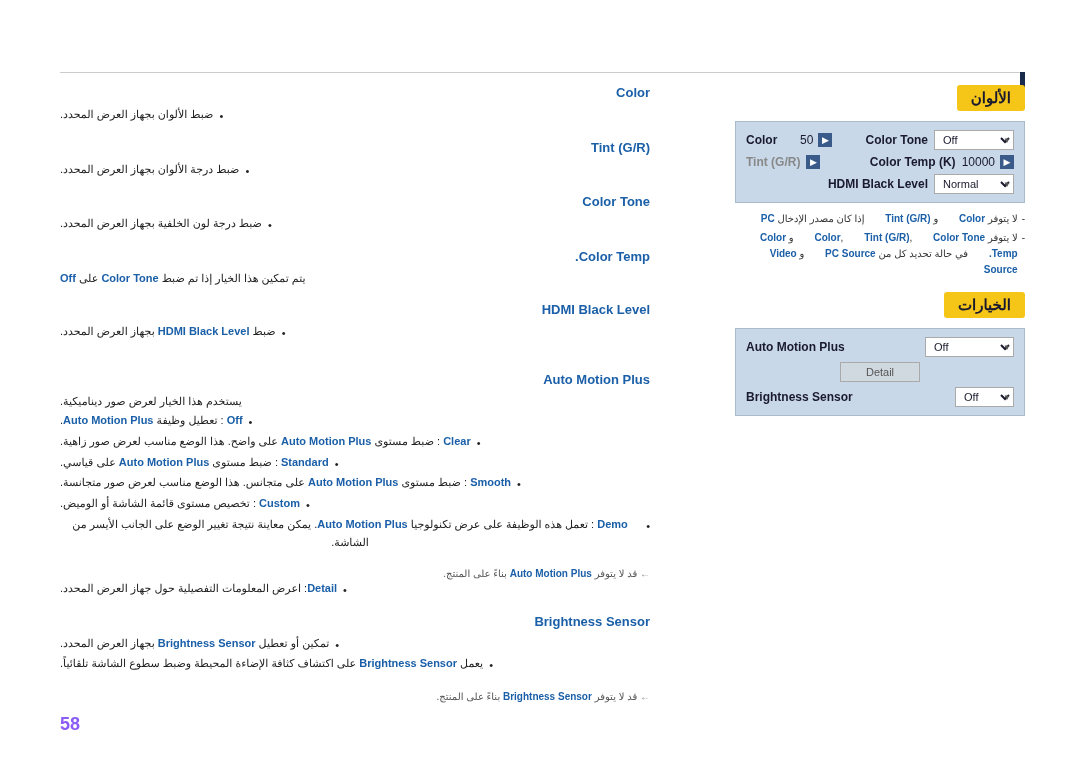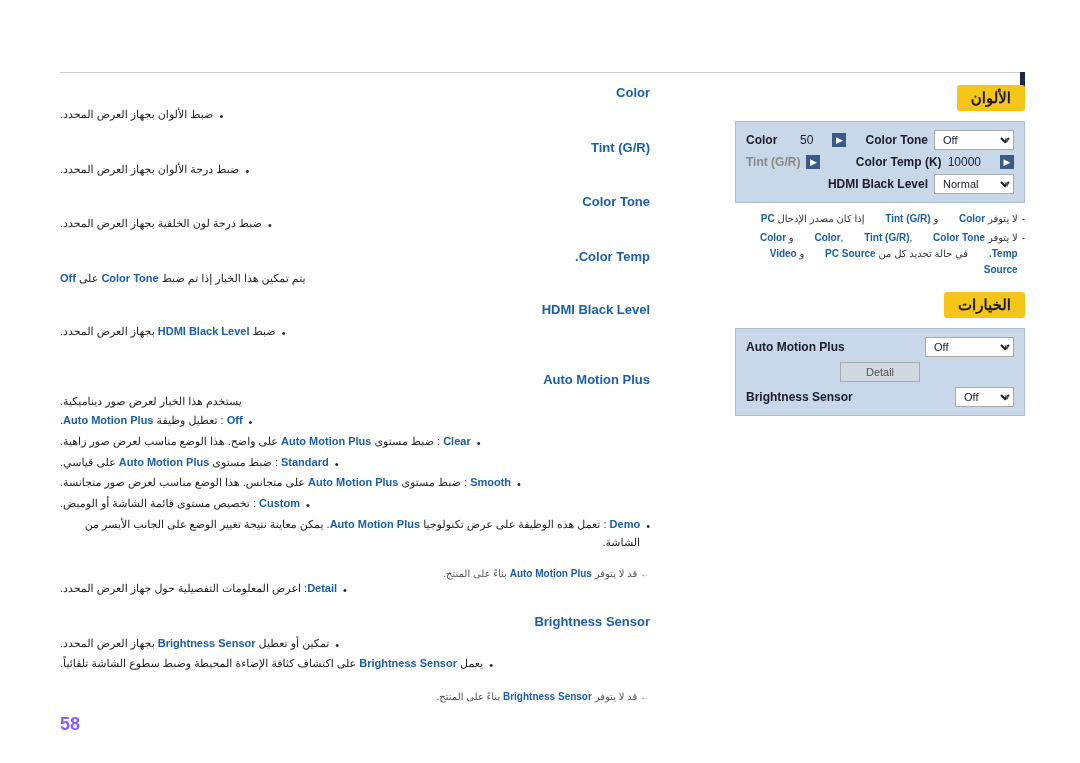--- a/index.html
+++ b/index.html
@@ -244,21 +244,21 @@
       text-align: right;
     }
 
     .bullet-dot {
       color: #222;
       margin-top: 2px;
       flex-shrink: 0;
     }
 
     .bullet-text {
-      text-align: right;
+      text-align: center;
     }
 
     .sub-note {
       font-size: 10px;
       color: #555;
       text-align: right;
       direction: rtl;
       margin-left: 8px;
       margin-top: 16px;
     }
@@ -298,21 +298,21 @@
     .num-value {
       font-size: 12px;
       color: #1a1a2e;
       min-width: 30px;
       text-align: right;
     }
 
     .value-with-arrow {
       display: flex;
       align-items: center;
-      gap: 19px;
+      gap: 5px;
     }
   </style>
 </head>
 <body>
 
 <div class="page-container">
 
   <div class="top-line"></div>
 
   <div class="hdmi-bar"></div>

